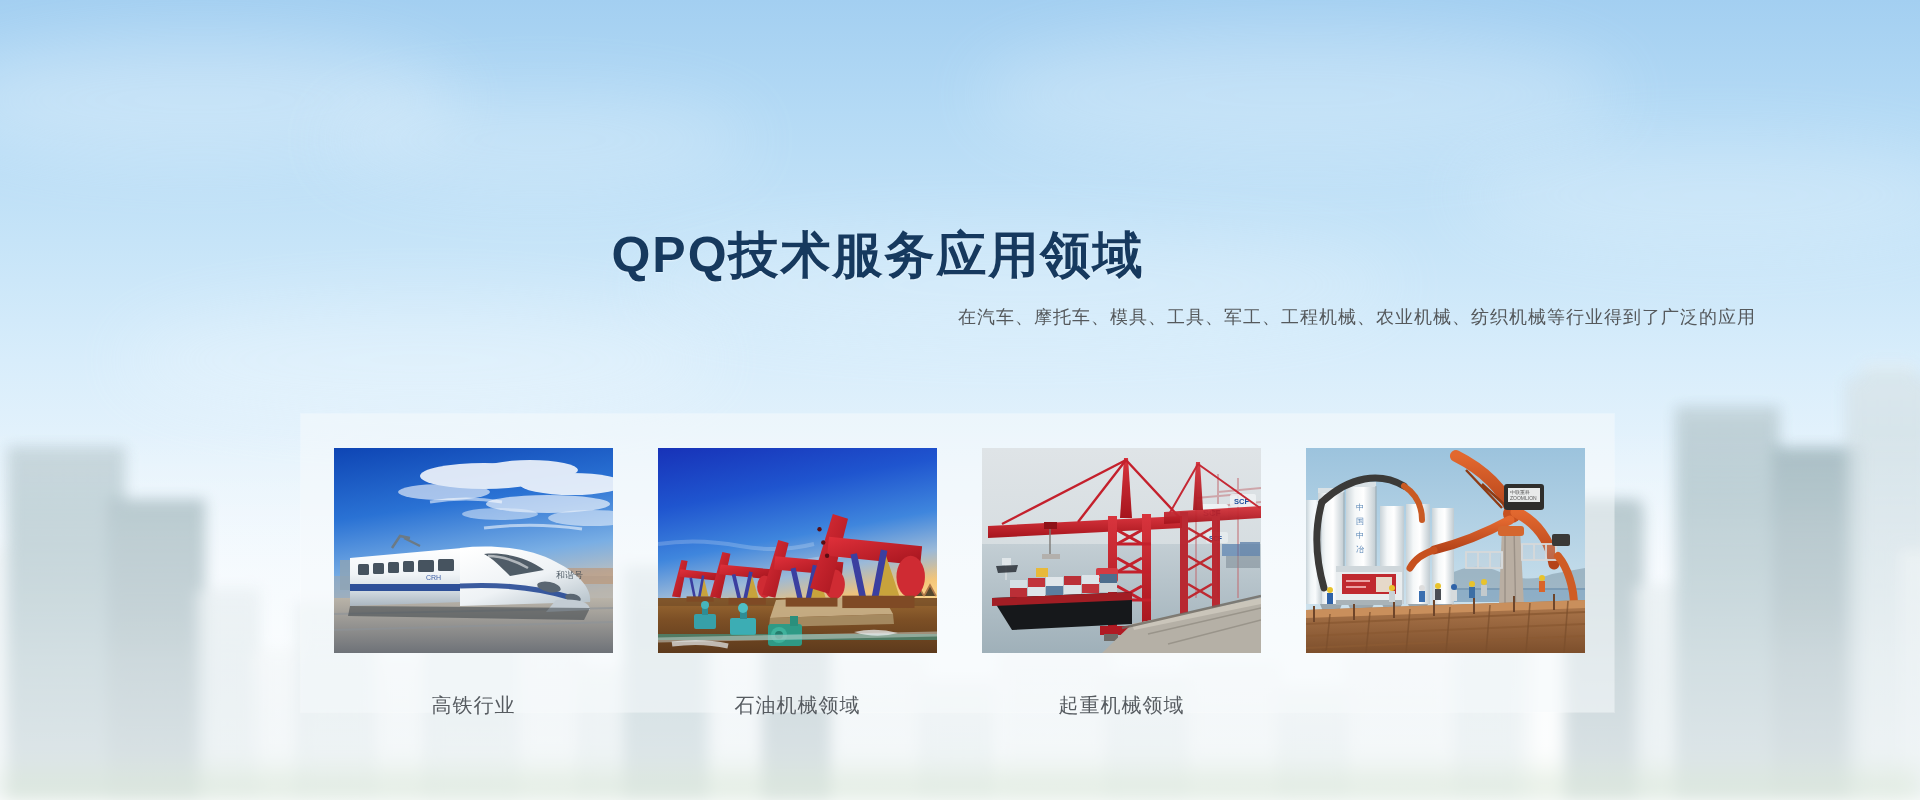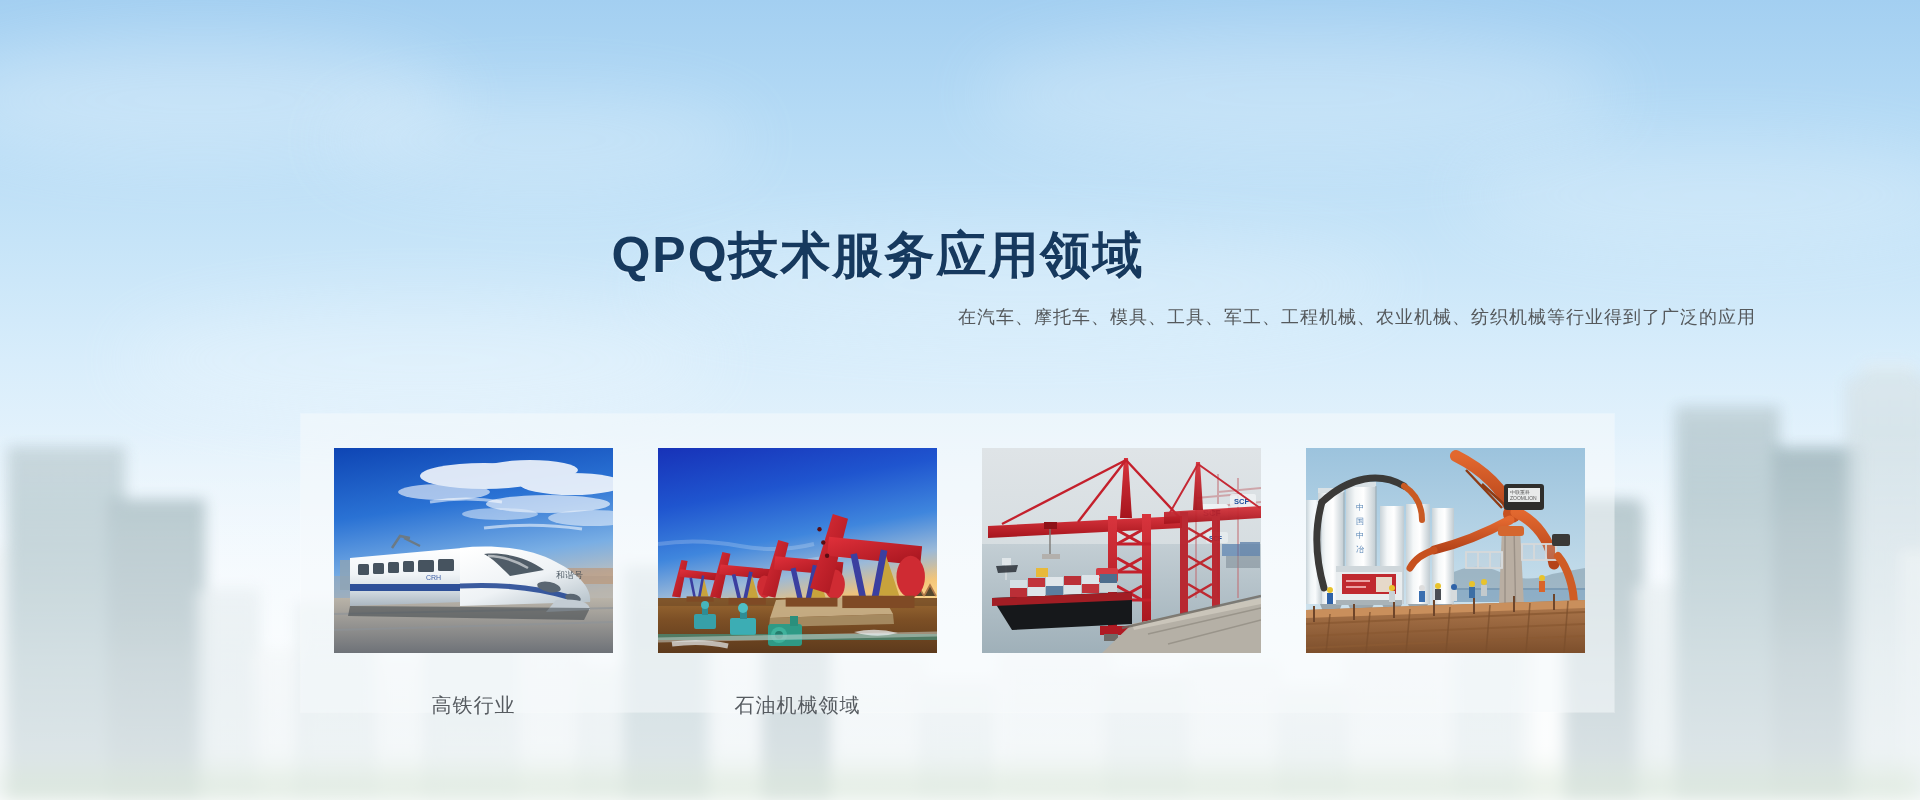--- a/index.html
+++ b/index.html
@@ -556,20 +556,21 @@
             <path d="M150 176 L279 150 L279 205 L120 205 Z" fill="#b5b0a6"></path>
             <path d="M150 176 L279 150 L279 156 L152 182 Z" fill="#cac5ba"></path>
             <g stroke="#8e897f" stroke-width="1.5" opacity=".7">
               <path d="M166 186 L279 160"></path>
                 <path d="M186 196 L279 172"></path>
             </g>
 
             <path d="M140 180 L279 148" stroke="#6f6a62" stroke-width="2.5" opacity=".8"></path>
           </svg>
         </div>
+        <div class="card-label">起重机械领域</div>
       </div>
 
       <div class="card-wrap">
         <div class="card-thumb">
           <svg viewBox="0 0 279 205" preserveAspectRatio="none" aria-hidden="true">
             <defs>
               <linearGradient id="cpSky" x1="0" y1="0" x2="0" y2="1">
                 <stop offset="0%" stop-color="#9cc3dd"></stop>
                 <stop offset="55%" stop-color="#bdd8e8"></stop>
                 <stop offset="100%" stop-color="#dae8ef"></stop>

